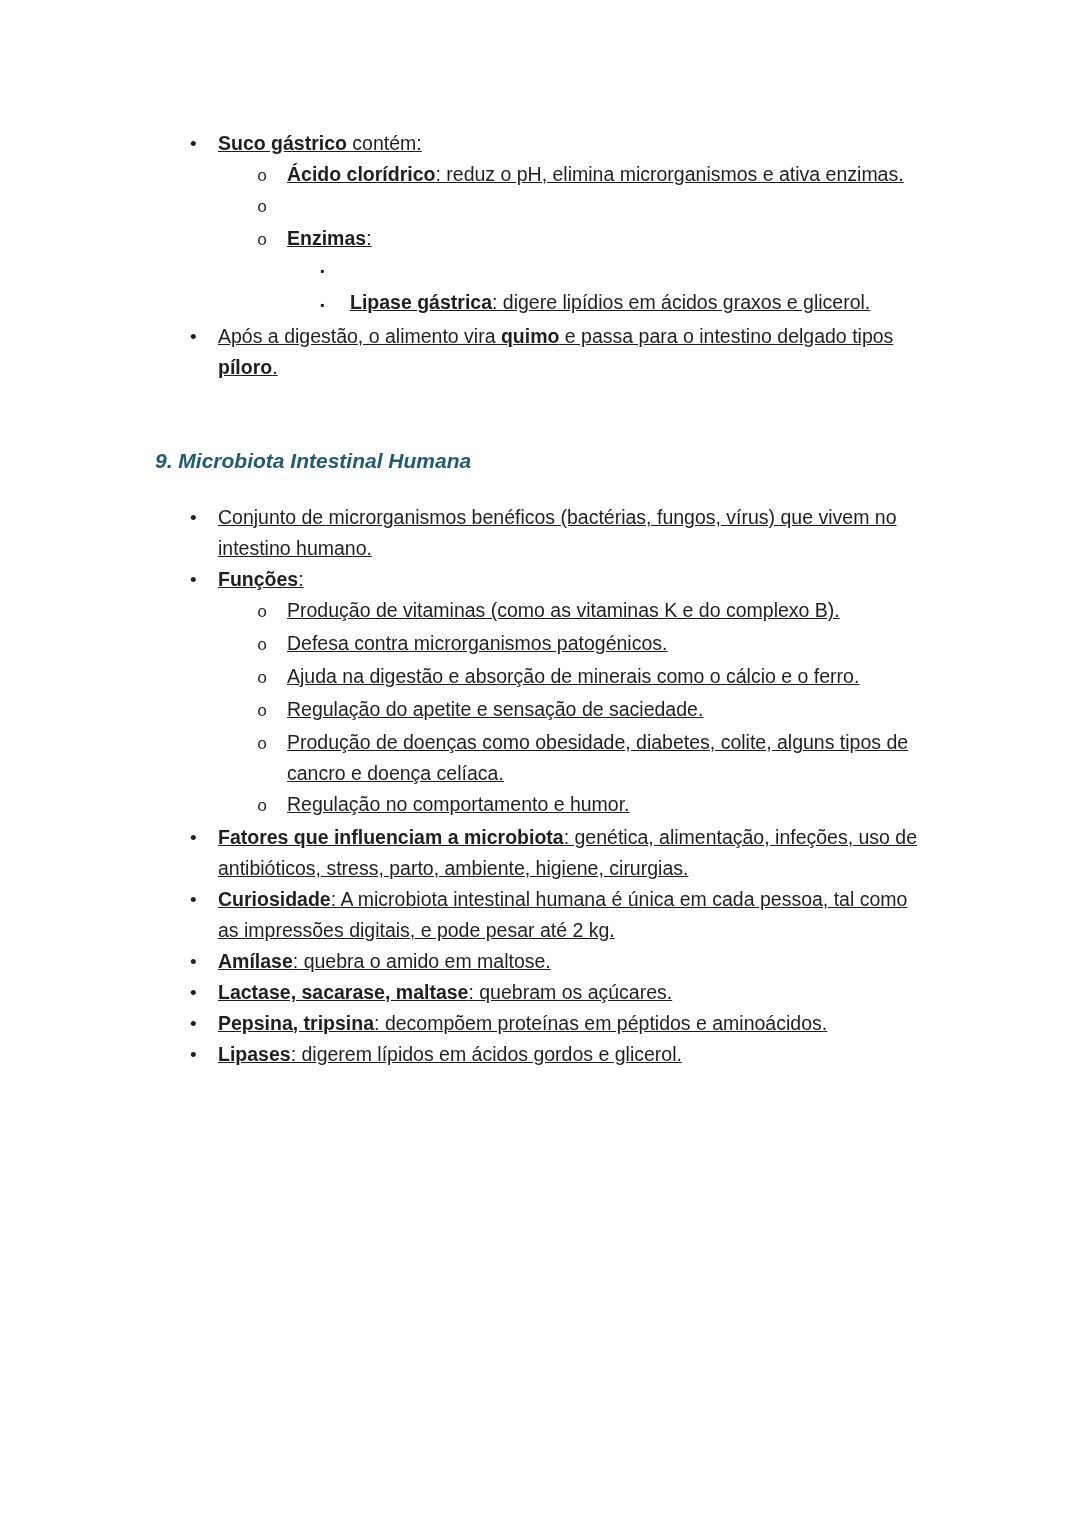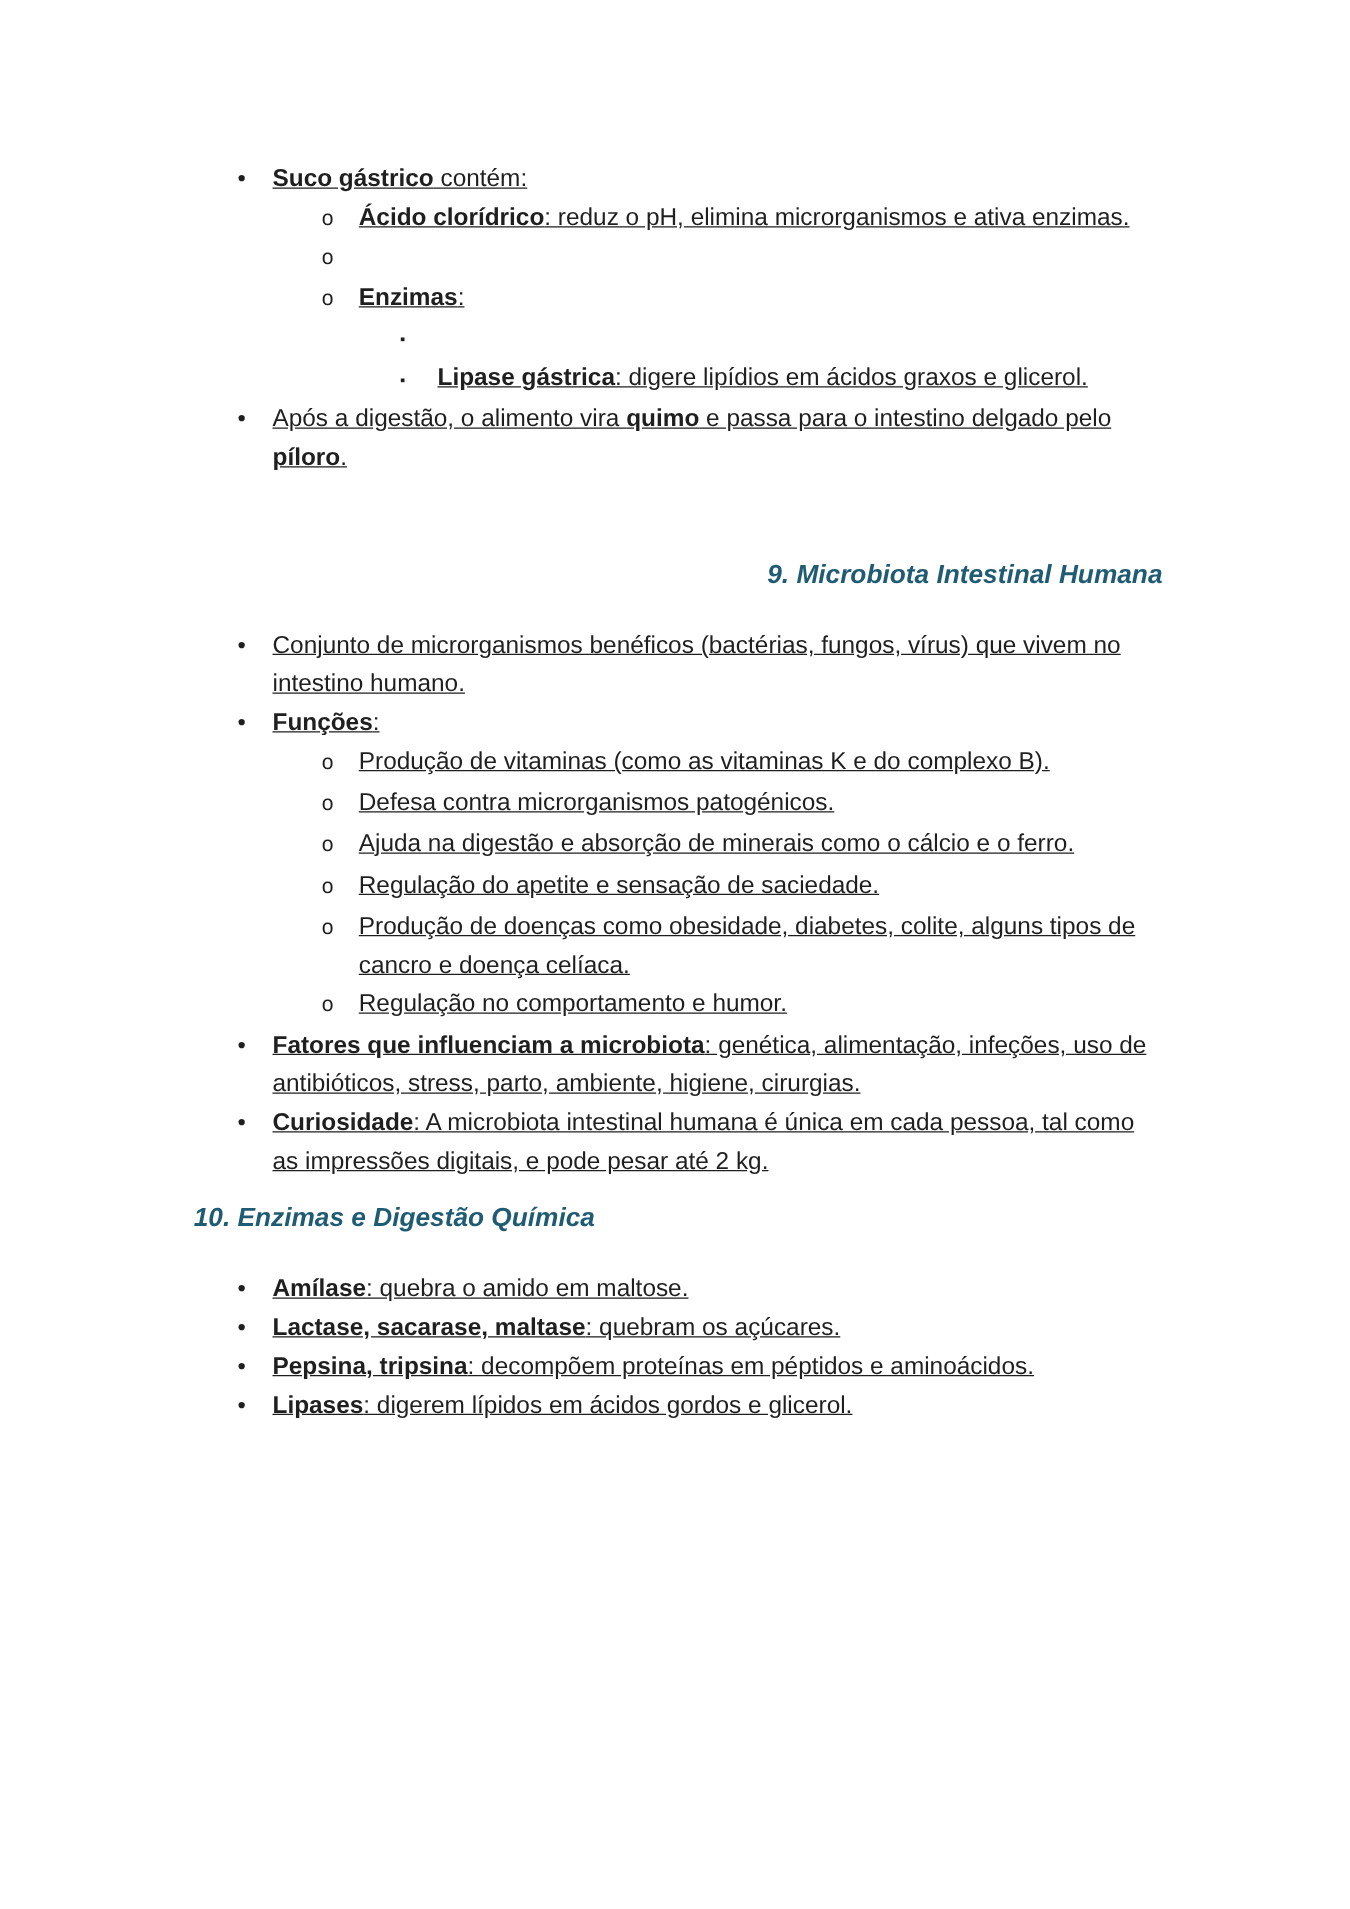--- a/index.html
+++ b/index.html
@@ -21,21 +21,21 @@
     color: #1f1f1f;
     overflow: hidden;
   }
   .heading {
     color: var(--heading-color, #1f5c73);
     font-weight: bold;
     font-style: italic;
     font-size: 21px;
     line-height: 31px;
   }
-  .heading.h9  { margin: 62px 0 26px 0; text-align: right; }
+  .heading.h9  { margin: 62px 0 26px 0; }
   .heading.h10 { margin: 14px 0 26px 0; }
   .li {
     display: flex;
     align-items: baseline;
   }
   .li .marker { flex: 0 0 auto; }
   .li .text   { flex: 1 1 auto; min-width: 0; text-decoration: underline; }
   .l1 { padding-left: 35px; }
   .l1 .marker { width: 28px; }
   .l2 { padding-left: 102px; }
@@ -70,21 +70,21 @@
         </div>
         <div class="li l3">
           <span class="marker m3">▪</span>
         </div>
         <div class="li l3">
           <span class="marker m3">▪</span>
           <span class="text"><span class="b">Lipase gástrica</span><span>: digere lipídios em ácidos graxos e glicerol.</span></span>
         </div>
         <div class="li l1">
           <span class="marker m1">•</span>
-          <span class="text"><span>Após a digestão, o alimento vira </span><span class="b">quimo</span><span> e passa para o intestino delgado pelo </span><span class="b">píloro</span><span>.</span></span>
+          <span class="text"><span>Após a digestão, o alimento vira </span><span class="b">quimo</span><span> e passa para o intestino delgado tipos </span><span class="b">píloro</span><span>.</span></span>
         </div>
       </div>
     <div class="heading h9">9. Microbiota Intestinal Humana</div>
     <div class="list" id="section2">
         <div class="li l1">
           <span class="marker m1">•</span>
           <span class="text"><span>Conjunto de microrganismos benéficos (bactérias, fungos, vírus) que vivem no intestino humano.</span></span>
         </div>
         <div class="li l1">
           <span class="marker m1">•</span>
@@ -116,21 +116,20 @@
         </div>
         <div class="li l1">
           <span class="marker m1">•</span>
           <span class="text"><span class="b">Fatores que influenciam a microbiota</span><span>: genética, alimentação, infeções, uso de antibióticos, stress, parto, ambiente, higiene, cirurgias.</span></span>
         </div>
         <div class="li l1">
           <span class="marker m1">•</span>
           <span class="text"><span class="b">Curiosidade</span><span>: A microbiota intestinal humana é única em cada pessoa, tal como as impressões digitais, e pode pesar até 2 kg.</span></span>
         </div>
       </div>
-    <div class="heading h10">10. Enzimas e Digestão Química</div>
     <div class="list" id="section3">
         <div class="li l1">
           <span class="marker m1">•</span>
           <span class="text"><span class="b">Amílase</span><span>: quebra o amido em maltose.</span></span>
         </div>
         <div class="li l1">
           <span class="marker m1">•</span>
           <span class="text"><span class="b">Lactase, sacarase, maltase</span><span>: quebram os açúcares.</span></span>
         </div>
         <div class="li l1">

